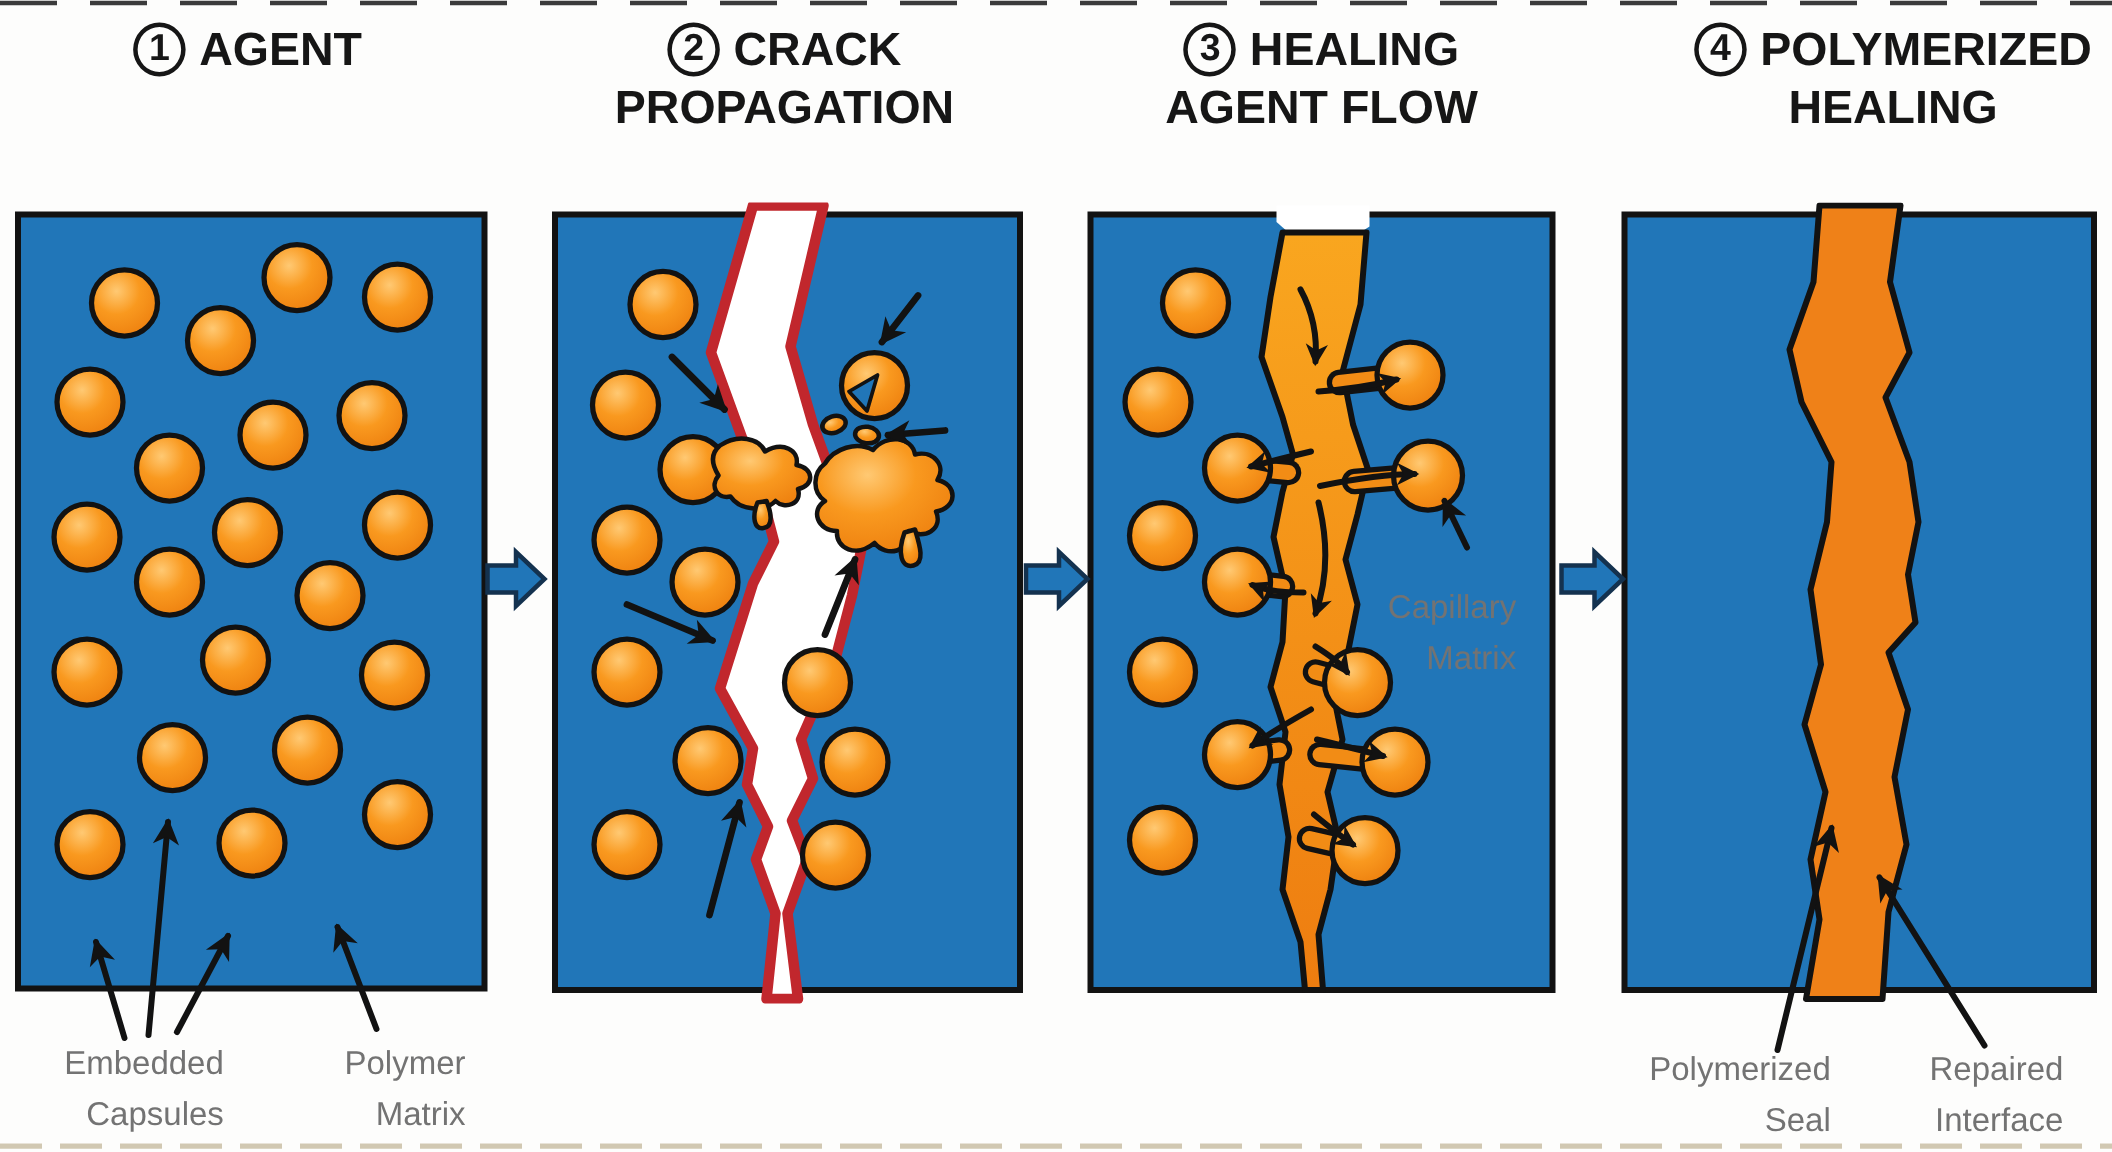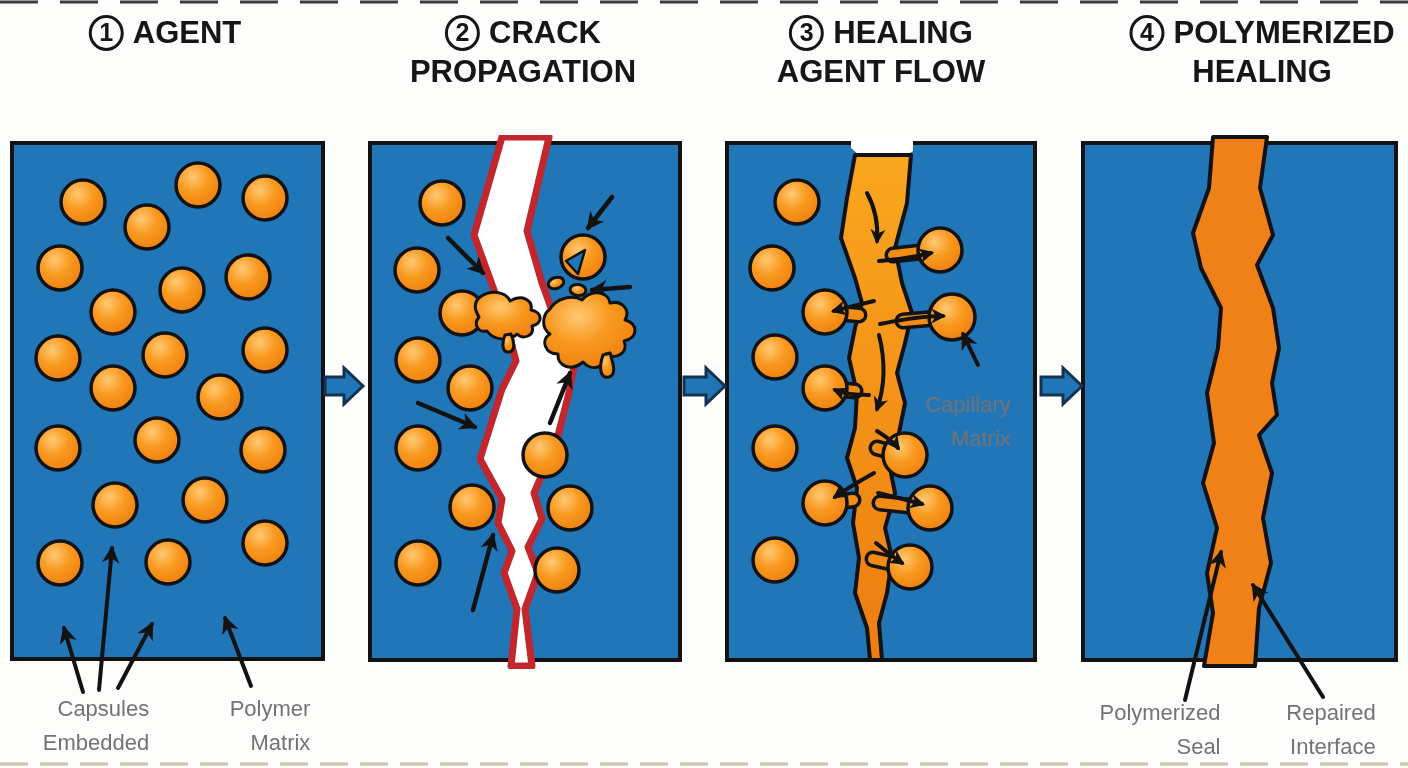--- a/index.html
+++ b/index.html
@@ -243,22 +243,22 @@
   </div>
   <div class="hdr" style="left:1262px;">
     <div class="hl1">
       <span class="numcirc">4</span>
       <span>POLYMERIZED</span>
     </div>
     <div>HEALING</div>
   </div>
 
   <div class="lbl" style="left:96px;top:692px;">
+    <div>Embedded</div>
     <div>Capsules</div>
-    <div>Embedded</div>
   </div>
   <div class="lbl" style="left:270px;top:692px;">
     <div>Polymer</div>
     <div>Matrix</div>
   </div>
   <div class="lbl" style="left:968px;top:388px;">
     <div>Capillary</div>
     <div>Matrix</div>
   </div>
   <div class="lbl" style="left:1160px;top:696px;">

